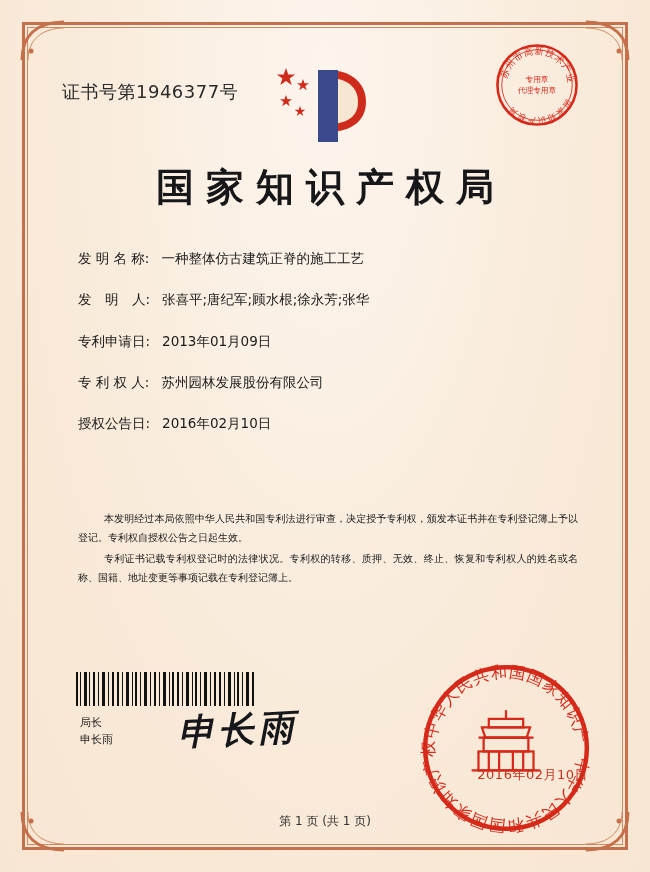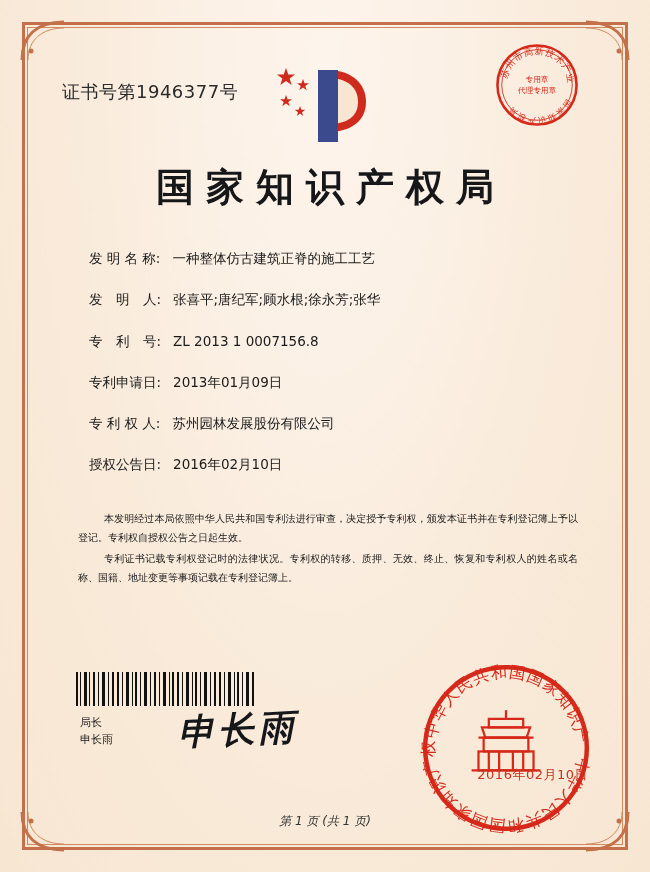--- a/index.html
+++ b/index.html
@@ -110,21 +110,20 @@
     align-items: baseline;
     margin-bottom: 21px;
     font-size: 13.5px;
     color: #1a1a1a;
     line-height: 1.5;
   }
   .field-label {
     white-space: pre;
     flex: 0 0 auto;
     font-family: "DejaVu Sans", sans-serif;
-    margin-left: 11px;
   }
   .field-value {
     flex: 1 1 auto;
     font-family: "DejaVu Sans", sans-serif;
     margin-left: 12px;
   }
 
   
   .body-text {
     position: absolute;
@@ -192,21 +191,20 @@
 
   
   .footer {
     position: absolute;
     left: 0;
     right: 0;
     bottom: 42px;
     text-align: center;
     font-size: 12px;
     color: #333;
-    font-style: italic;
   }
 </style>
 </head>
 <body>
 
 <div class="certificate">
 
   <div class="frame-outer"></div>
   <div class="frame-inner"></div>
 
@@ -276,24 +274,20 @@
   <div class="main-title">国家知识产权局</div>
 
   <div class="fields">
     <div class="field-row">
       <span class="field-label">发 明 名 称:</span>
       <span class="field-value">一种整体仿古建筑正脊的施工工艺</span>
     </div>
     <div class="field-row">
       <span class="field-label">发　明　人:</span>
       <span class="field-value">张喜平;唐纪军;顾水根;徐永芳;张华</span>
-    </div>
-    <div class="field-row">
-      <span class="field-label">专　利　号:</span>
-      <span class="field-value">ZL 2013 1 0007156.8</span>
     </div>
     <div class="field-row">
       <span class="field-label">专利申请日:</span>
       <span class="field-value">2013年01月09日</span>
     </div>
     <div class="field-row">
       <span class="field-label">专 利 权 人:</span>
       <span class="field-value">苏州园林发展股份有限公司</span>
     </div>
     <div class="field-row">

